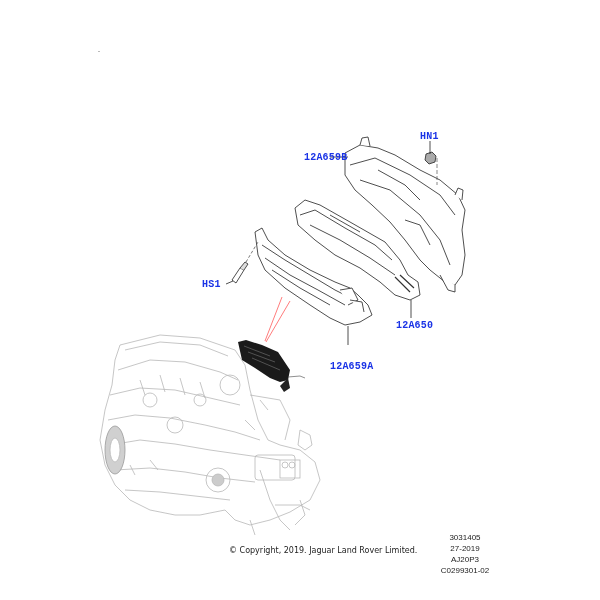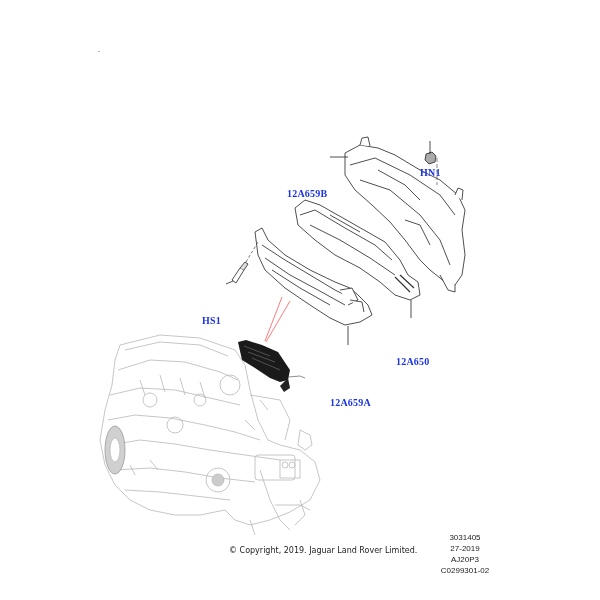--- a/index.html
+++ b/index.html
@@ -1,18 +1,18 @@
 <!DOCTYPE html>
 <html><head>
 <meta charset="utf-8">
 <style>
   html, body { margin: 0; padding: 0; background: #ffffff; }
   body { width: 600px; height: 600px; position: relative; overflow: hidden; font-family: "DejaVu Sans", sans-serif; }
   .canvas { position: absolute; left: 0; top: 0; width: 600px; height: 600px; }
-  .callout { position: absolute; font-family: Liberation Serif, serif; font-weight: bold; font-size: 10px; color: #1a33e6; letter-spacing: 0.2px; cursor: pointer; margin-top: 36px; }
+  .callout { position: absolute; font-family: Liberation Mono, monospace; font-weight: bold; font-size: 10px; color: #1a33e6; letter-spacing: 0.2px; cursor: pointer; }
   .meta { position: absolute; font-size: 8px; color: #222; text-align: center; line-height: 11px; font-family: Liberation Sans, sans-serif; }
   .copyright { position: absolute; left: 229px; top: 546px; font-size: 8px; color: #222; font-family: "DejaVu Sans", sans-serif; }
   .dot { position: absolute; left: 98px; top: 51px; width: 2px; height: 1px; background: #bbb; }
 </style>
 </head>
 <body>
 
 <svg class="canvas" viewBox="0 0 600 600" xmlns="http://www.w3.org/2000/svg">
 
   <g fill="none" stroke="#b8b8b8" stroke-width="0.8">
@@ -100,21 +100,21 @@
     <line x1="430" y1="141" x2="430" y2="154"></line>
     <line x1="226" y1="284" x2="233" y2="281"></line>
     <line x1="411" y1="300" x2="411" y2="318"></line>
     <line x1="348" y1="326" x2="348" y2="345"></line>
   </g>
 </svg>
 
 <div class="dot"></div>
 
 <div class="callout" style="left:420px; top:131px;">HN1</div>
-<div class="callout" style="left:287px; top:152px;">12A659B</div>
+<div class="callout" style="left:304px; top:152px;">12A659B</div>
 <div class="callout" style="left:202px; top:279px;">HS1</div>
 <div class="callout" style="left:396px; top:320px;">12A650</div>
 <div class="callout" style="left:330px; top:361px;">12A659A</div>
 
 <div class="meta" style="left:425px; top:532px; width:80px;">
   <div>3031405</div>
   <div>27-2019</div>
   <div>AJ20P3</div>
   <div>C0299301-02</div>
 </div>

